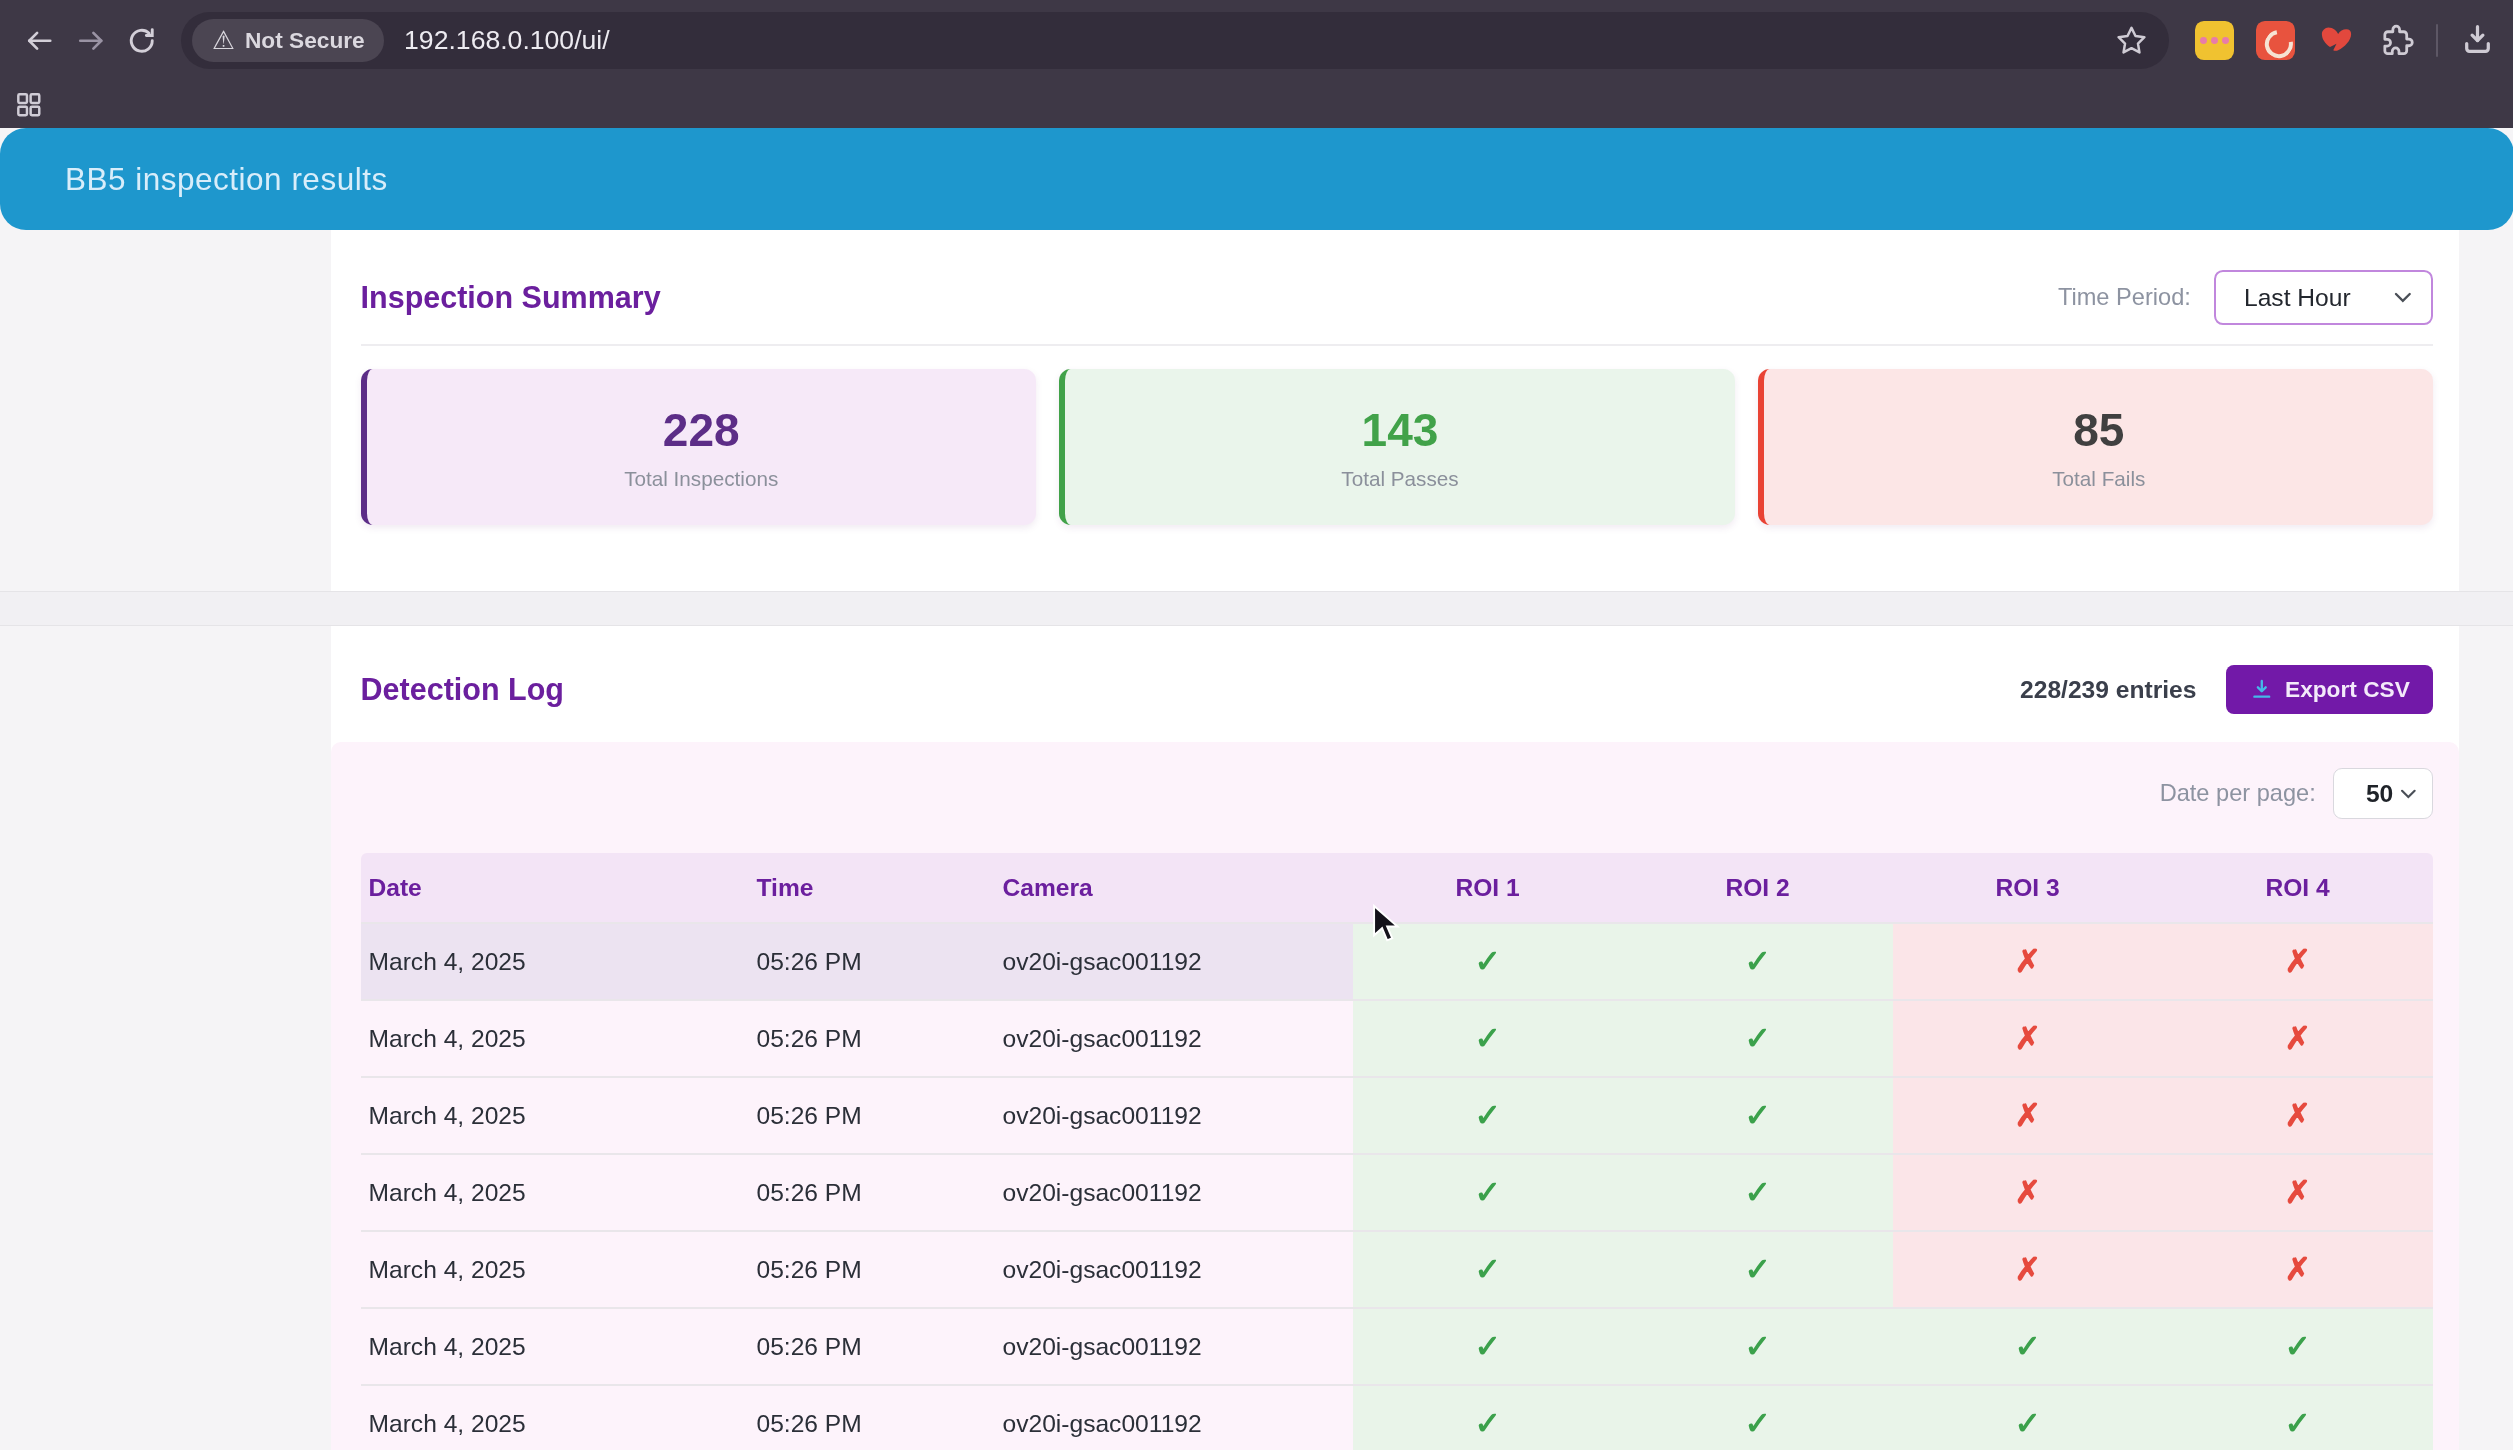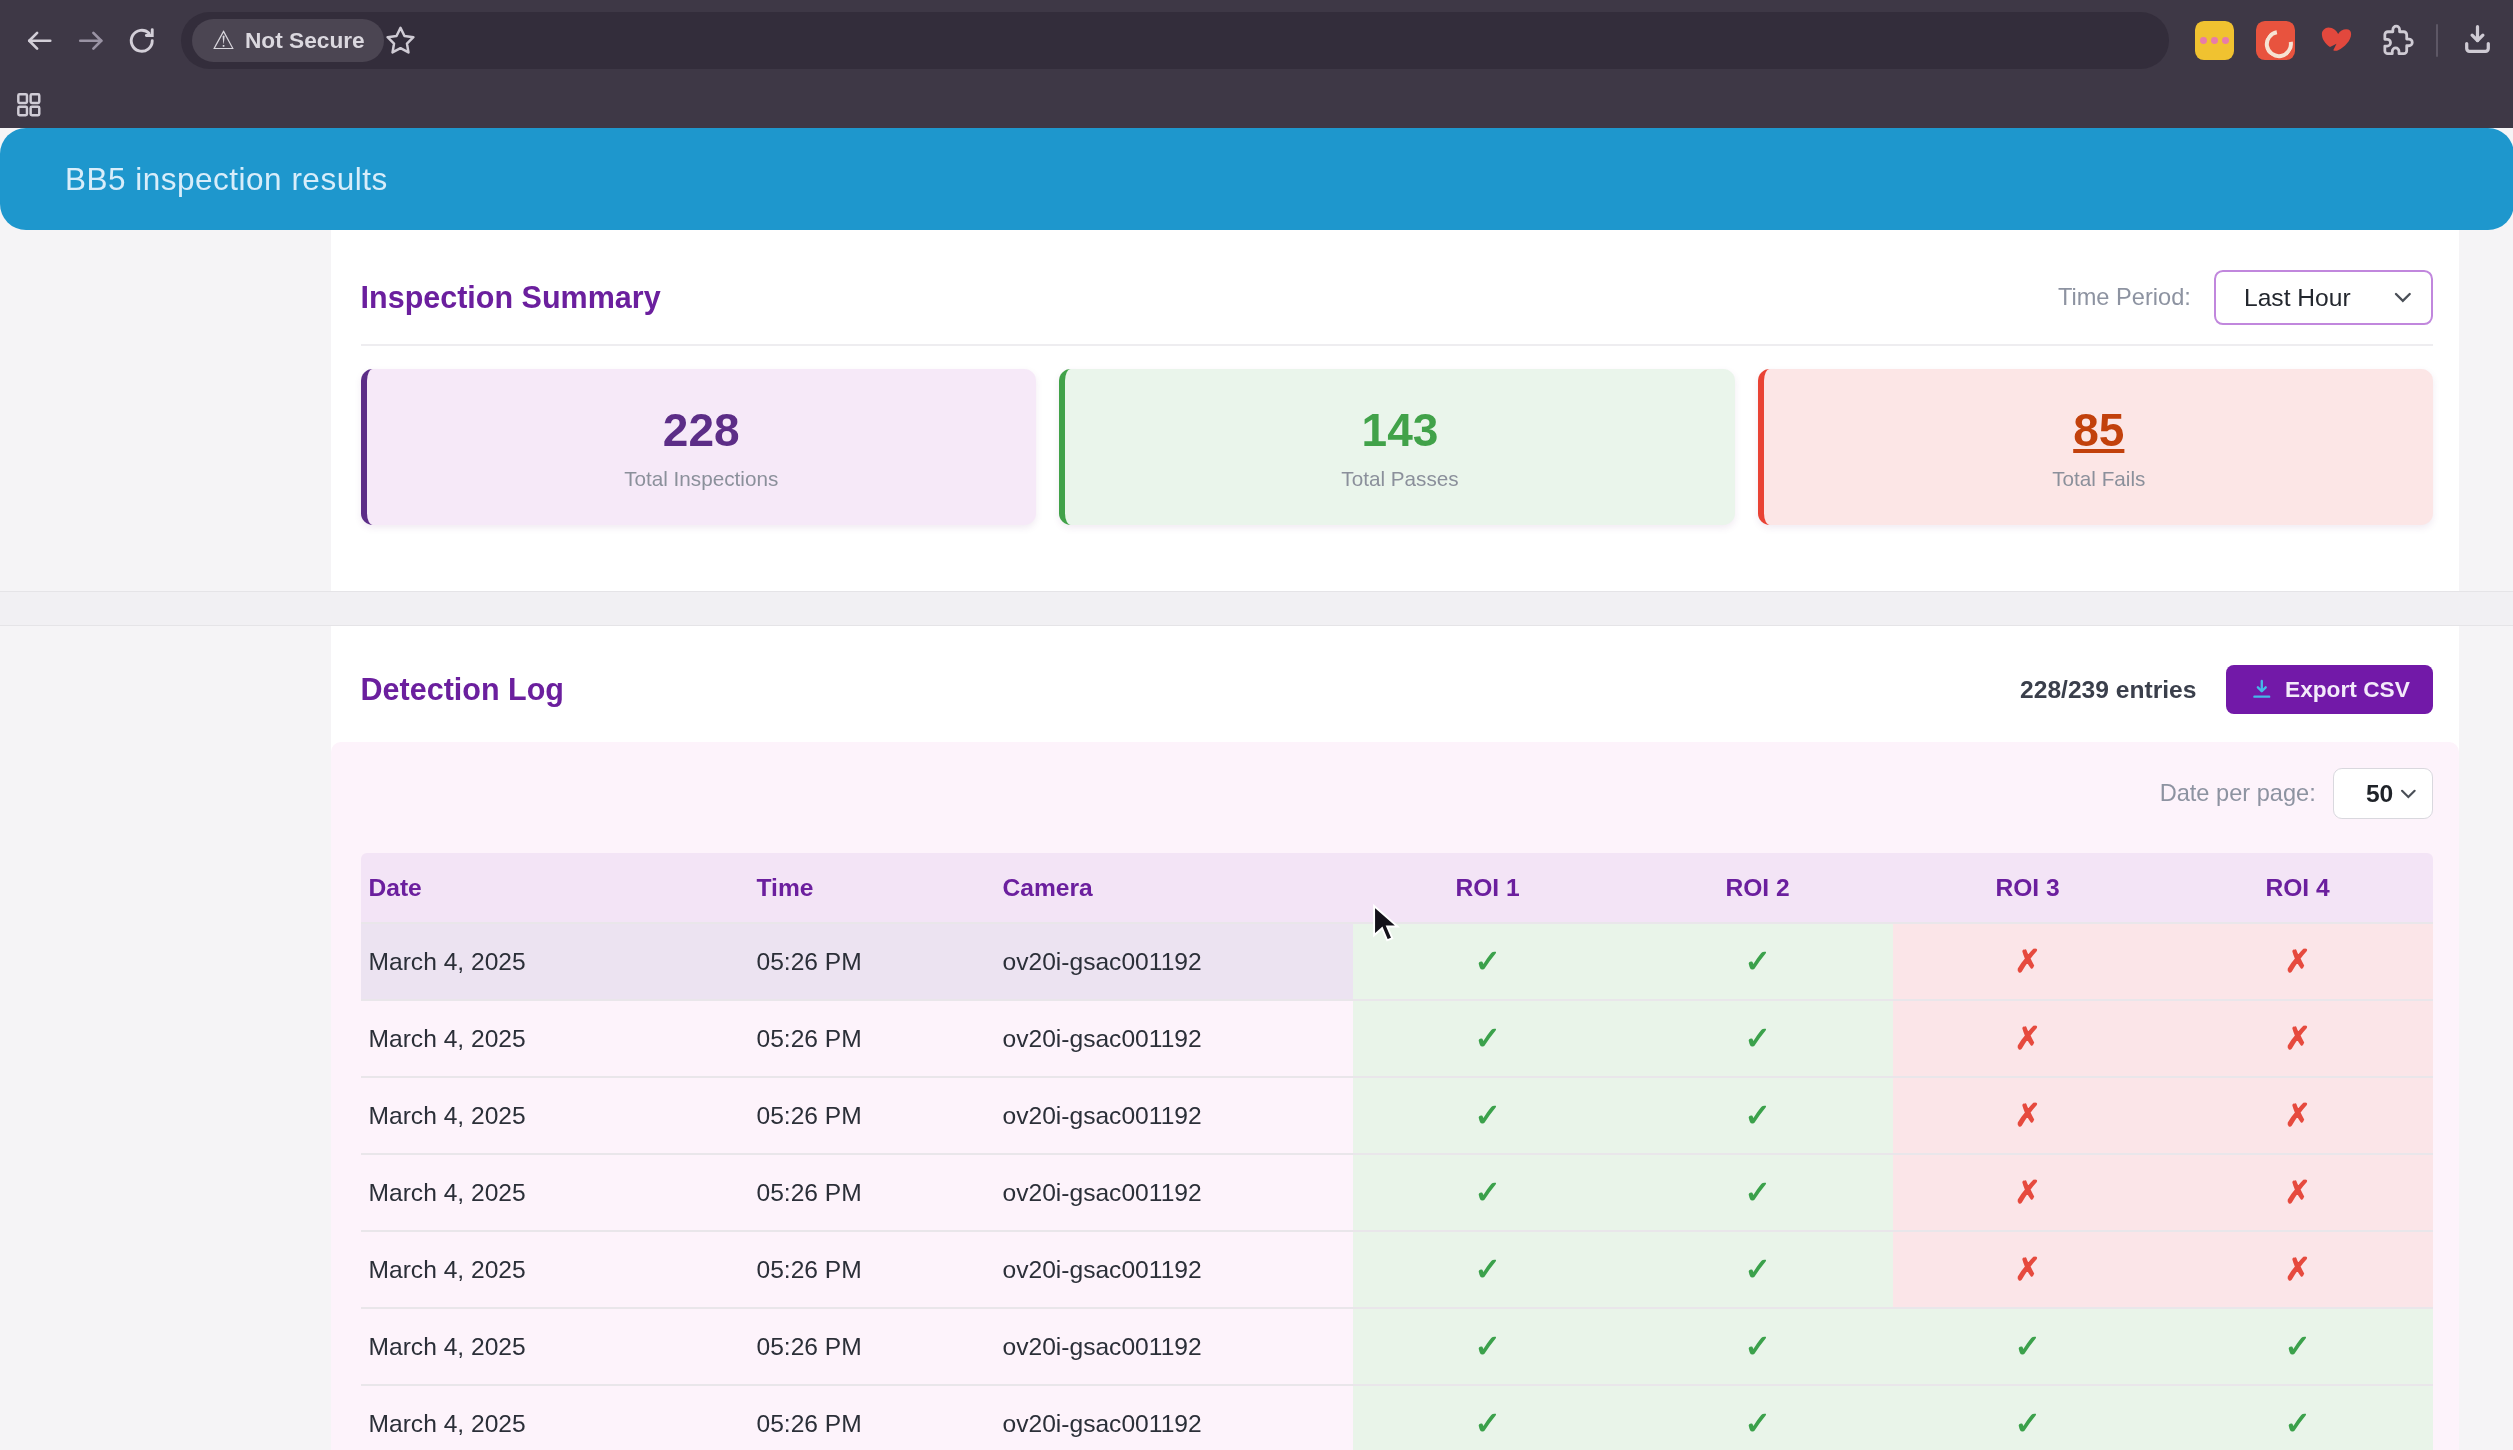--- a/index.html
+++ b/index.html
@@ -46,21 +46,21 @@
   .tp-select { width:219px; height:55px; border:2px solid #c187dd; border-radius:8.9px; background:#fff; display:flex; align-items:center; justify-content:space-between; padding:0 19.7px 0 27.6px; }
   .tp-select span { color:#23272e; font-size:24.6px; }
 
   
   .cards { display:flex; gap:23.6px; margin-top:23.6px; }
   .scard { flex:1; height:156px; border-radius:11.8px; display:flex; flex-direction:column; align-items:center; justify-content:center; box-shadow:0 3px 7.9px rgba(120,60,130,0.10); }
   .scard .num { font-size:46px; font-weight:700; margin-bottom:9.9px; }
   .scard .lbl { font-size:20.7px; color:#8b909b; }
   .scard.purple { background:#f6e9f8; border-left:6.9px solid #5c2d87; } .scard.purple .num{ color:#5c2d87; }
   .scard.green  { background:#eaf5eb; border-left:6.9px solid #41a249; } .scard.green .num{ color:#41a249; }
-  .scard.red    { background:#fce6e6; border-left:6.9px solid #e94334; } .scard.red .num{ color:#c2410c;text-decoration:underline; }
+  .scard.red    { background:#fce6e6; border-left:6.9px solid #e94334; } .scard.red .num{ color:#404040; }
 
   
   .dl-right { display:flex; align-items:center; gap:29.6px; }
   .entries { color:#3a3f4b; font-size:24.6px; font-weight:700; }
   .export-btn { height:49px; background:#7219a8; border:none; border-radius:7.9px; color:#f3eafa; font-size:22.7px; font-weight:700; display:flex; align-items:center; gap:11.8px; padding:0 23.6px; font-family:inherit; }
 
   .pink { margin:23.6px -25.6px 0 -29.6px; height:725px; background:#fdf3fb; padding:0 25.6px 0 29.6px; border-radius:9.9px 9.9px 0 0; }
   .rpp-row { display:flex; align-items:center; justify-content:flex-end; gap:17.7px; padding-top:25.6px; height:79px; }
   .rpp-select { width:100px; height:51px; background:#fff; border:1px solid #d9d8de; border-radius:8.9px; display:flex; align-items:center; justify-content:space-between; padding:0 15.8px 0 31.5px; }
   .rpp-select span { color:#1f2329; font-size:24.6px; font-weight:700; }
@@ -102,20 +102,21 @@
           <path d="M20 12a8 8 0 1 1-2.4-5.7"></path>
           <path d="M20 3.5V8h-4.5"></path>
         </svg>
     </div>
 
     <div class="omnibox">
       <div class="chip">
         <span class="warn">⚠</span>
         <span class="chip-label">Not Secure</span>
       </div>
+      <span class="url-text">192.168.0.100/ui/</span>
       <svg width="33" height="33" viewBox="0 0 24 24" fill="none" stroke="#cfcbd4" stroke-width="1.8" stroke-linejoin="round">
           <path d="M12 2.8l2.9 5.9 6.5.9-4.7 4.6 1.1 6.5L12 17.6l-5.8 3.1 1.1-6.5L2.6 9.6l6.5-.9z"></path>
         </svg>
     </div>
 
     <div class="right-icons">
       <div class="ext ext-yellow">
           <i></i>
           <i></i>
           <i></i>

